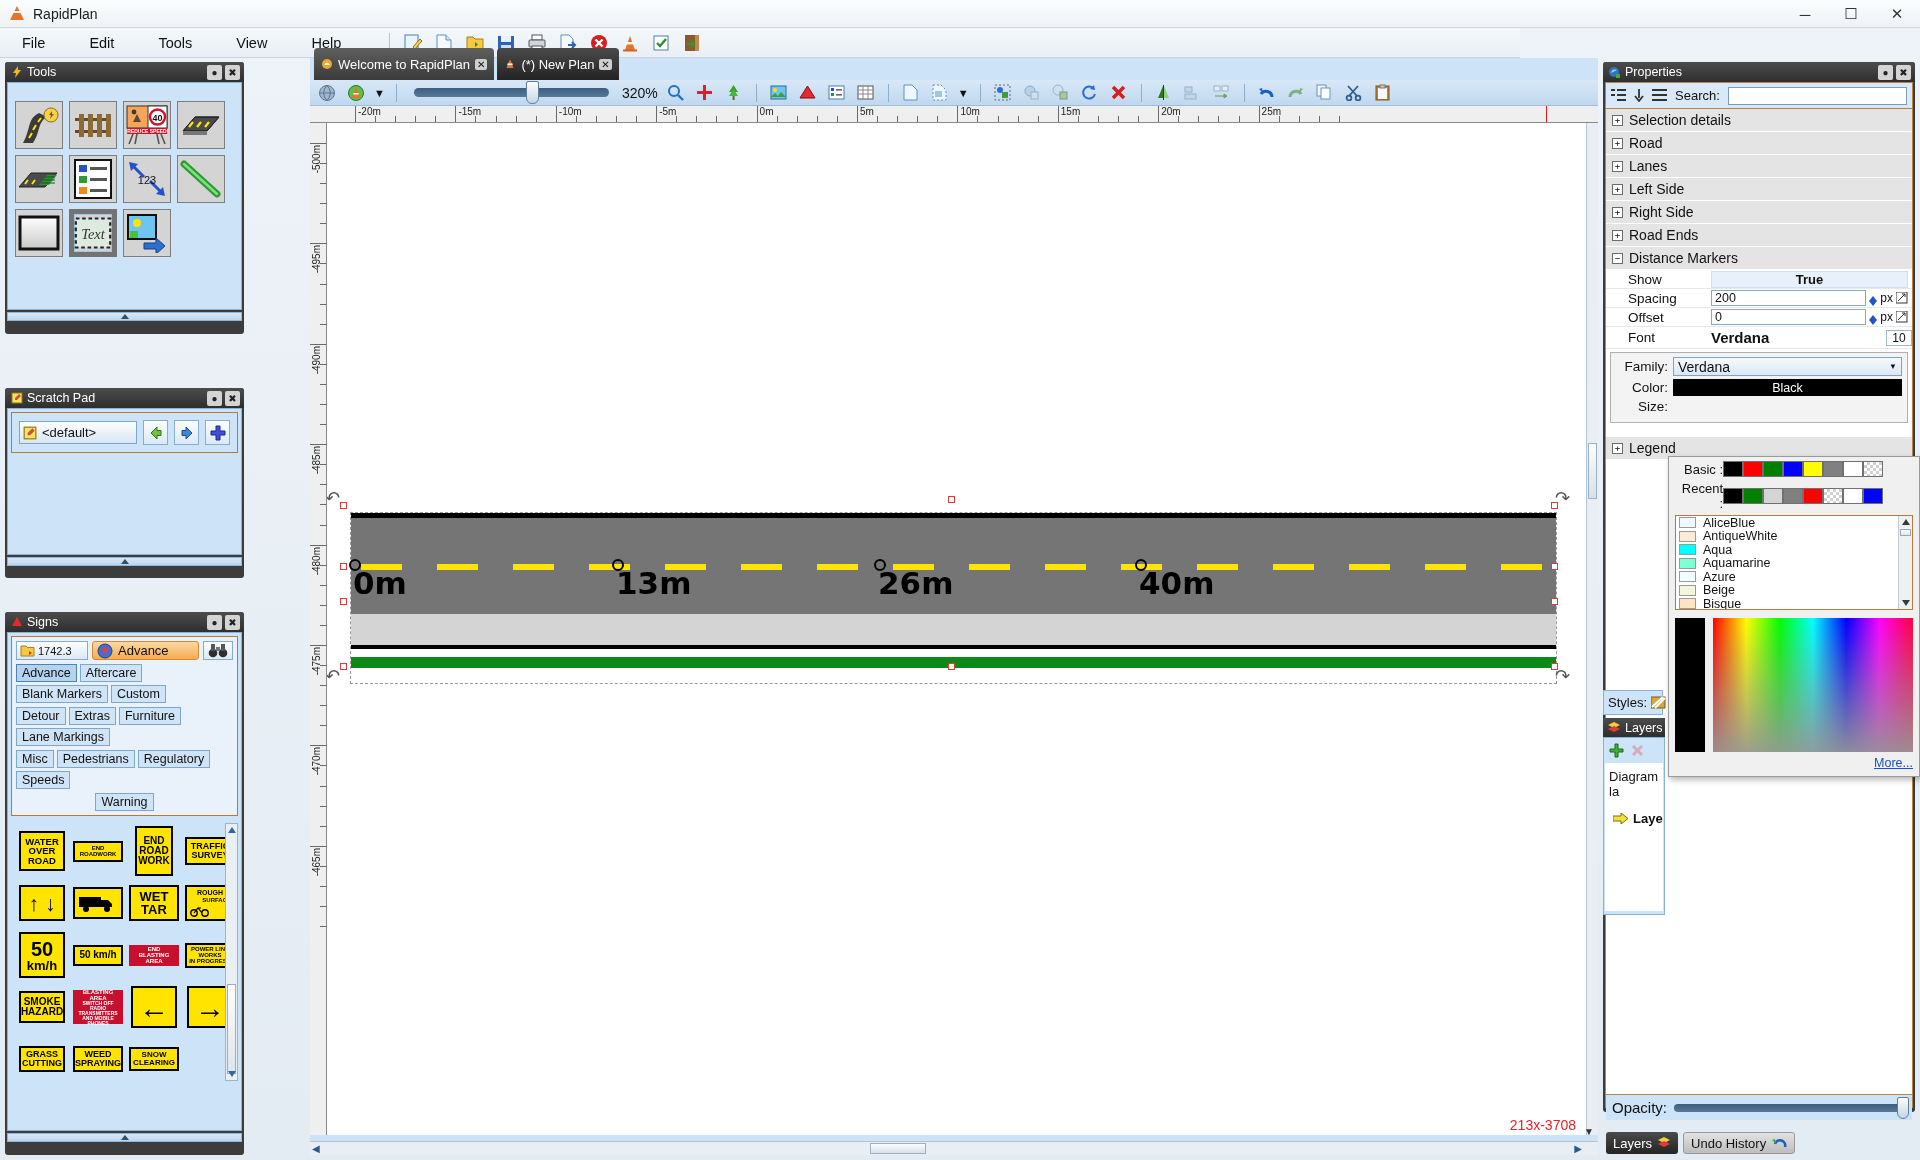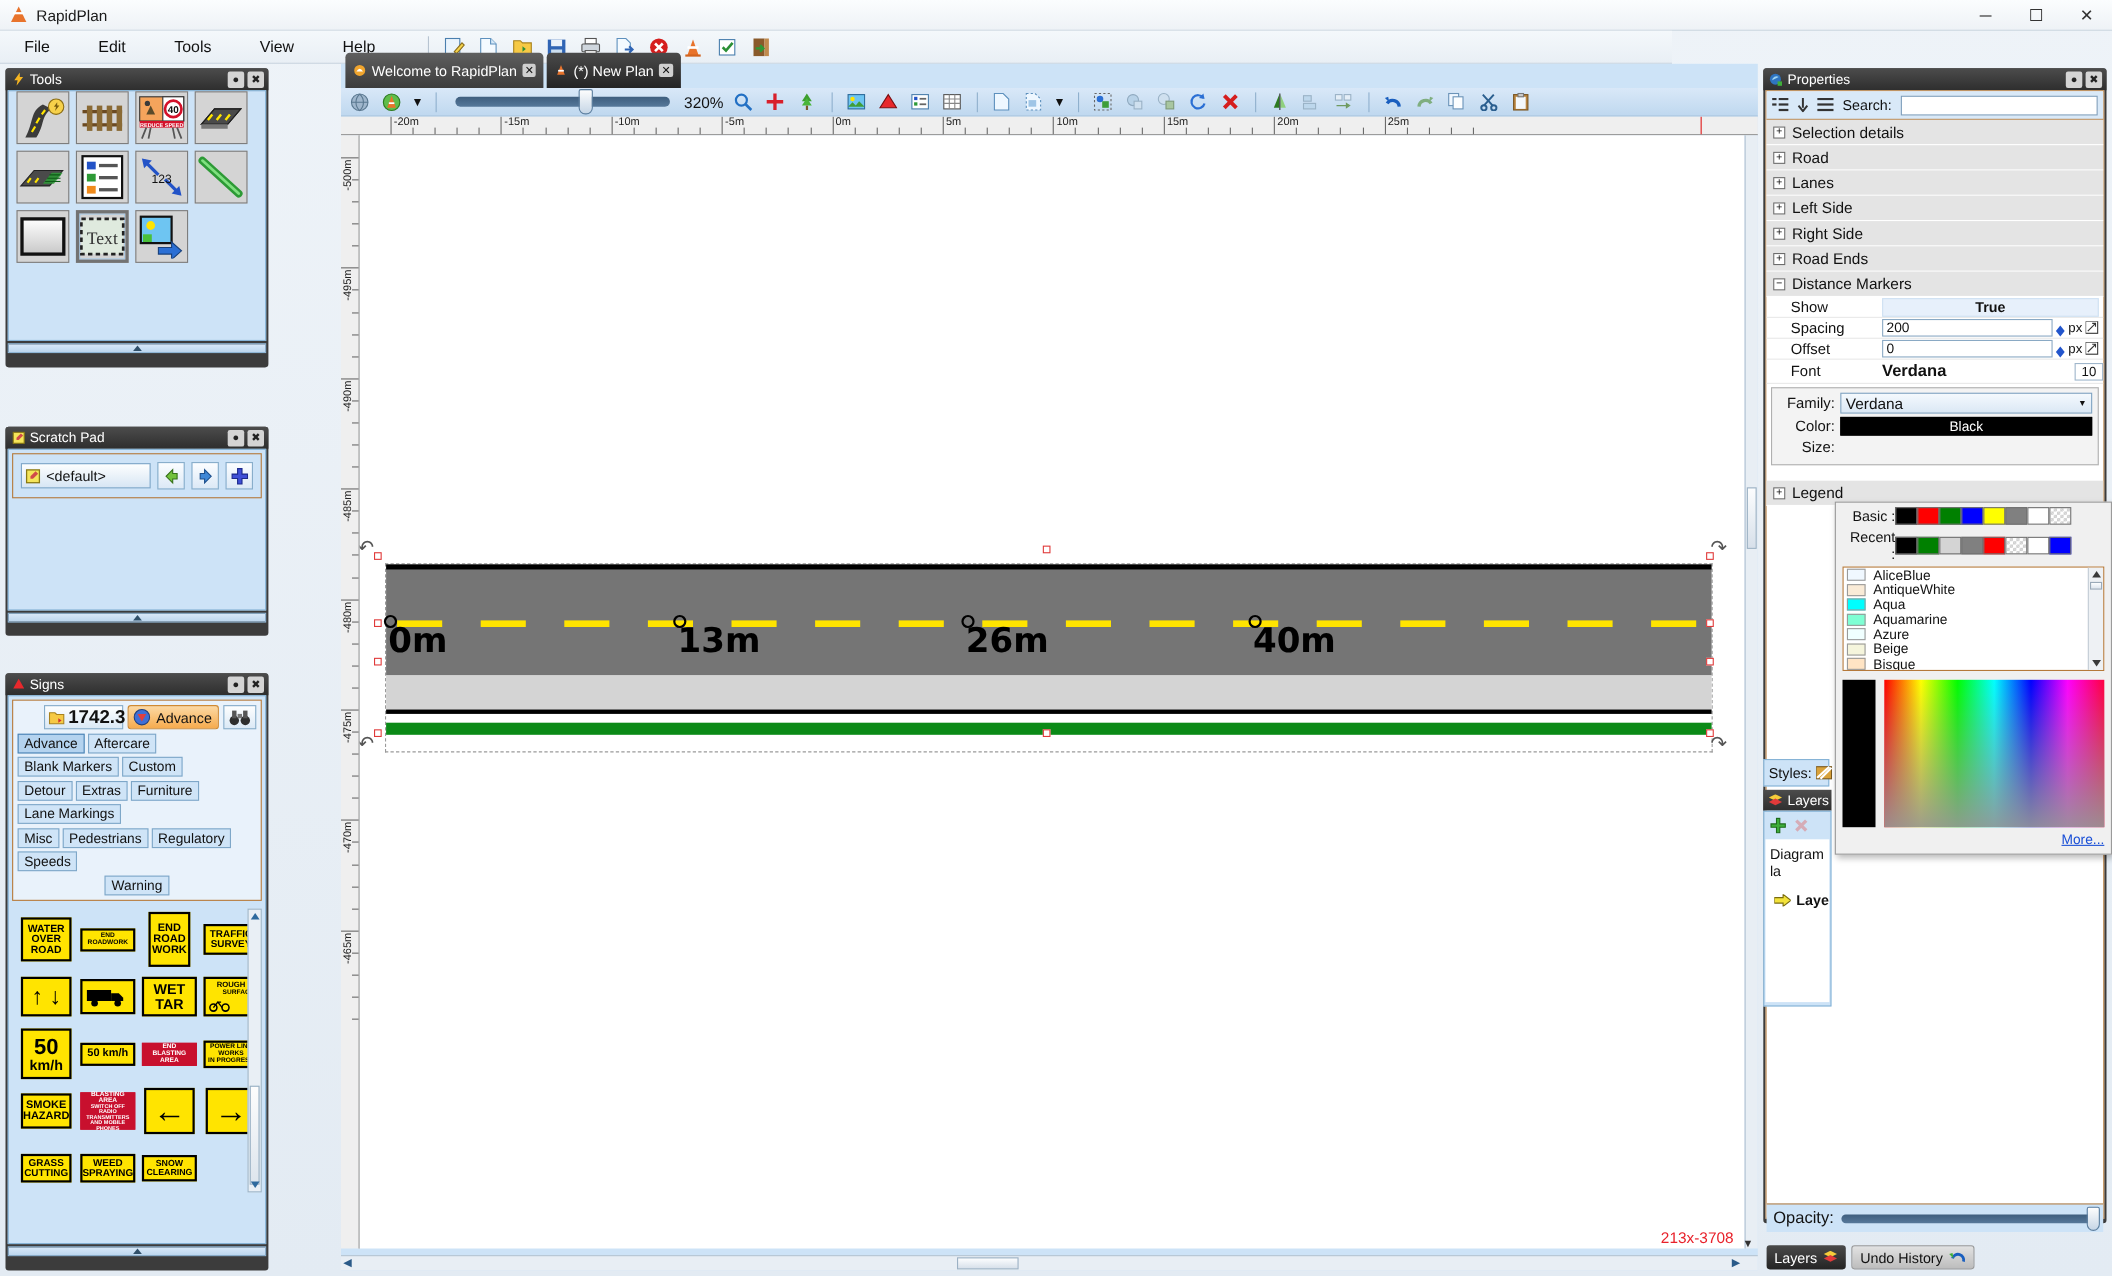--- a/index.html
+++ b/index.html
@@ -51,39 +51,39 @@
   .panel-hd .ph-t{ flex:1; }
   .panel-hd .ph-btn{ width:15px;height:15px;display:flex;align-items:center;justify-content:center;
      background:#d4d4d4;border-radius:2px;margin-left:3px;font-size:10px;color:#222; }
   .panel-body{ background:#cde3f7; margin:0 2px 2px 2px; border:1px solid #86b3d6; }
   .panel-grip{ height:9px; background:linear-gradient(#d8e8f8,#bcd6ee); border:1px solid #8fb6d6;
      margin:2px; display:flex;align-items:center;justify-content:center; }
   .grip-tri{ width:0;height:0;border-left:4px solid transparent;border-right:4px solid transparent;border-bottom:5px solid #30506a;}
 
   
   #toolsPanel{ left:5px; top:62px; width:239px; height:272px; }
-  .tool-grid{ display:flex; flex-wrap:wrap; padding:0 0 0 7px; gap:6px;border-radius:10px; }
+  .tool-grid{ display:flex; flex-wrap:wrap; padding:18px 0 0 7px; gap:6px;border-radius:10px; }
   .tool-btn{ width:48px;height:48px; background:#d4d4d4; border:1px solid #7d7d7d;
      display:flex;align-items:center;justify-content:center; position:relative; overflow:hidden; }
-  .tool-btn.sel{ border:3px solid #737373; box-shadow:inset 0 0 0 1px #9dc7ea; }
+  .tool-btn.sel{ border:5px solid #737373; box-shadow:inset 0 0 0 1px #9dc7ea;font-style:italic; }
 
   
   #scratchPanel{ left:5px; top:388px; width:239px; height:190px; }
   .sp-row{ display:flex; align-items:center; gap:6px; padding:7px; border:1px solid #b5793a; margin:3px; background:#cde3f7;}
   .sp-combo{ flex:1; height:23px; background:linear-gradient(#fdfefe,#d7e6f4); border:1px solid #7fa7c8;
      display:flex;align-items:center; padding-left:3px; font-size:13px; }
   .sp-btn{ width:25px;height:25px;background:linear-gradient(#fbfdff,#dce9f6);border:1px solid #89aecb;
      display:flex;align-items:center;justify-content:center; }
 
   
   #signsPanel{ left:5px; top:612px; width:239px; height:543px; }
   .sg-top{ border:1px solid #b5793a; margin:3px; background:#e9f2fb; padding:4px; }
   .sg-r1{ display:flex; gap:4px; align-items:stretch; }
   .sg-code{ width:72px; background:linear-gradient(#fdfefe,#dbe9f6); border:1px solid #86acc9;
-     display:flex;align-items:center;gap:3px; padding-left:3px; font-size:17px; font-weight:bold;margin-left:24px;}
+     display:flex;align-items:center;gap:3px; padding-left:3px; font-size:11px; font-weight:normal;}
   .sg-cat{ flex:1; background:linear-gradient(#fcd9a4,#f6ab4e); border:1px solid #d08a33; border-radius:3px;
      display:flex;align-items:center;gap:5px; padding-left:4px; font-size:13px; }
   .sg-bino{ width:30px; background:linear-gradient(#fdfefe,#dbe9f6); border:1px solid #86acc9;
      display:flex;align-items:center;justify-content:center; }
   .sg-tabs{ display:flex; flex-wrap:wrap; gap:3px; margin-top:4px; justify-content:flex-start;}
   .sg-tab{ background:#cfe4f7; border:1px solid #7ea7c8; font-size:12.5px; padding:1px 5px; }
   .sg-tab.active{ background:#b4d3ef; border-color:#4a83b4; }
   .sg-tabs.center{ justify-content:center; }
   .sg-grid{ position:relative; padding:6px 0 0 6px; display:flex; flex-wrap:wrap; }
   .sg-cell{ width:56px; height:52px; display:flex; align-items:center; justify-content:center; }

